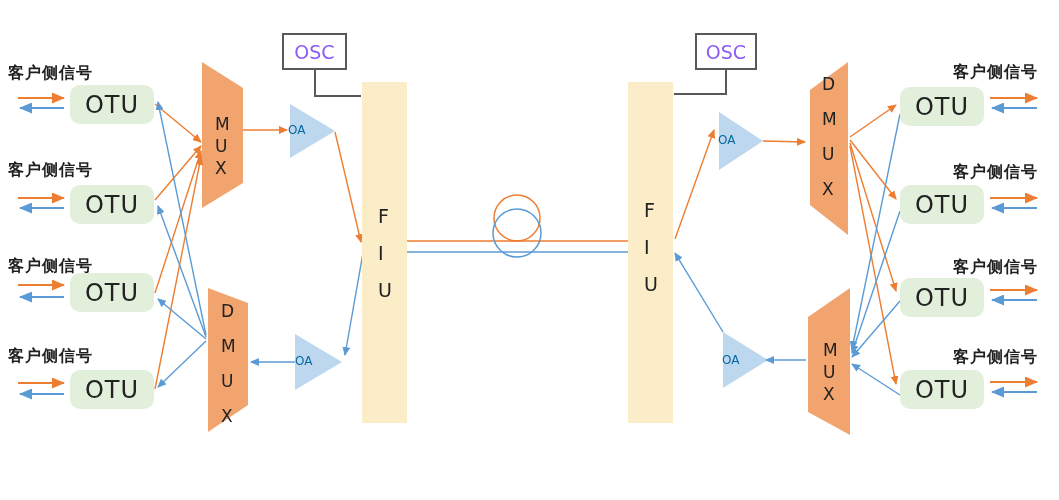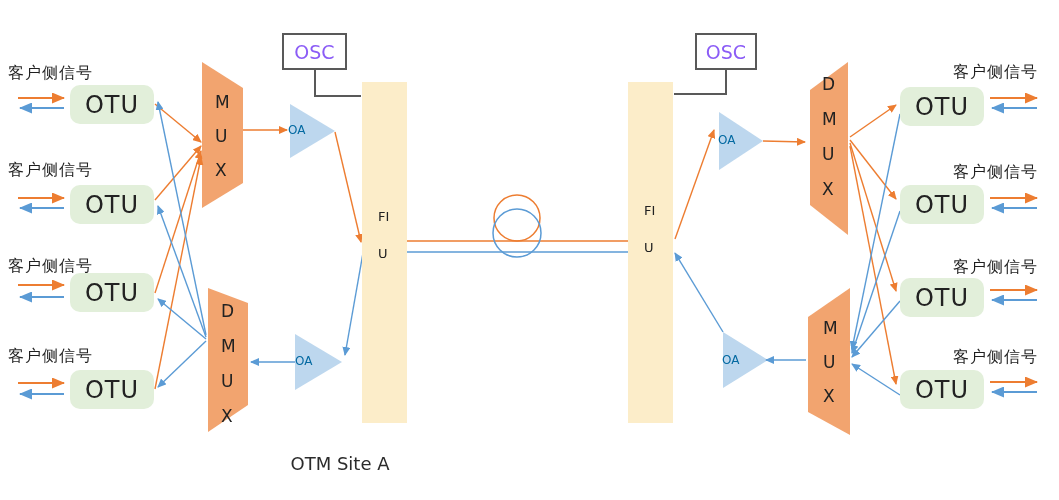--- a/index.html
+++ b/index.html
@@ -18,24 +18,24 @@
   .fiu-box{width:45px;height:341px;background:#FCEDC9;}
   .osc-box{
     background:#ffffff;border:2px solid #595959;box-sizing:border-box;
     display:flex;align-items:center;justify-content:center;
     font-size:19px;color:#8b5cf6;
   }
   .stack{
     word-break:break-all;text-align:left;color:#222;overflow:visible;
     white-space:normal;
   }
-  .stack.mux{width:14px;font-size:17px;line-height:34px;}
+  .stack.mux{width:14px;font-size:17px;line-height:22px;margin-top:28px;}
   .stack.dmux{width:14px;font-size:17px;line-height:35px;}
-  .stack.fiu{width:12px;font-size:13px;line-height:37px;}
-  .client-label{font-size:16px;letter-spacing:1px;color:#1f1f1f;font-weight:400;white-space:nowrap;}
+  .stack.fiu{width:12px;font-size:19px;line-height:37px;}
+  .client-label{font-size:16px;letter-spacing:1px;color:#1f1f1f;font-weight:700;white-space:nowrap;}
   .oa-label{width:36px;text-align:left;font-size:12px;line-height:20px;color:#0369a1;}
   .site-label{width:120px;text-align:center;font-size:18px;color:#2b2b2b;}
 </style>
 </head>
 <body>
 
 <div class="canvas">
 
   <svg class="wires" width="1059" height="500" viewBox="0 0 1059 500">
     <defs>
@@ -145,21 +145,20 @@
   <div class="abs stack dmux" style="left:221px;top:294px;">DMUX</div>
 
   <div class="abs oa-label" style="left:288px;top:120px;">OA</div>
   <div class="abs oa-label" style="left:295px;top:351px;">OA</div>
 
   <div class="abs osc-box" style="left:282px;top:33px;width:65px;height:37px;">OSC</div>
 
   <div class="abs fiu-box" style="left:362px;top:82px;"></div>
   <div class="abs stack fiu" style="left:378px;top:198px;">FIU</div>
 
-  <div class="abs site-label" style="left:280px;top:453px;">OTM Site A</div>
 
   <div class="abs osc-box" style="left:695px;top:33px;width:62px;height:37px;">OSC</div>
 
   <div class="abs fiu-box" style="left:628px;top:82px;"></div>
   <div class="abs stack fiu" style="left:644px;top:192px;">FIU</div>
 
   <div class="abs oa-label" style="left:718px;top:130px;">OA</div>
   <div class="abs oa-label" style="left:722px;top:350px;">OA</div>
 
   <div class="abs stack dmux" style="left:822px;top:67px;">DMUX</div>

